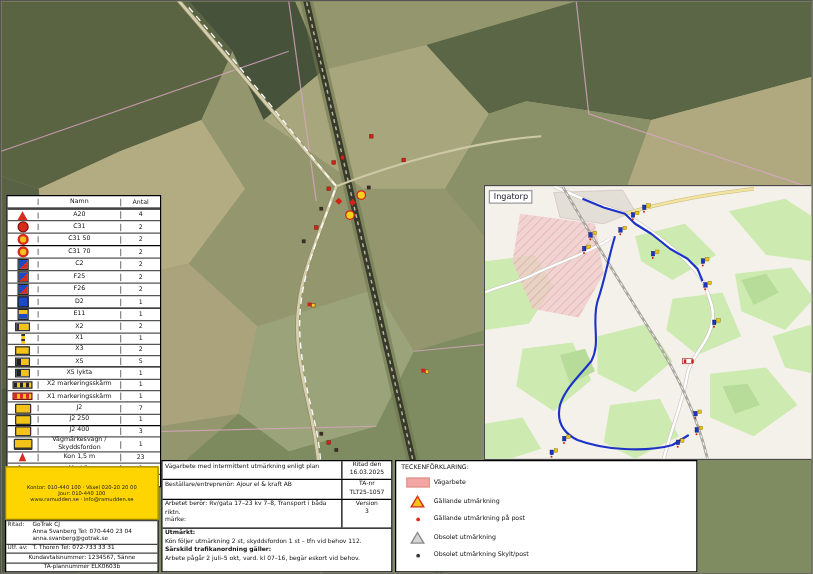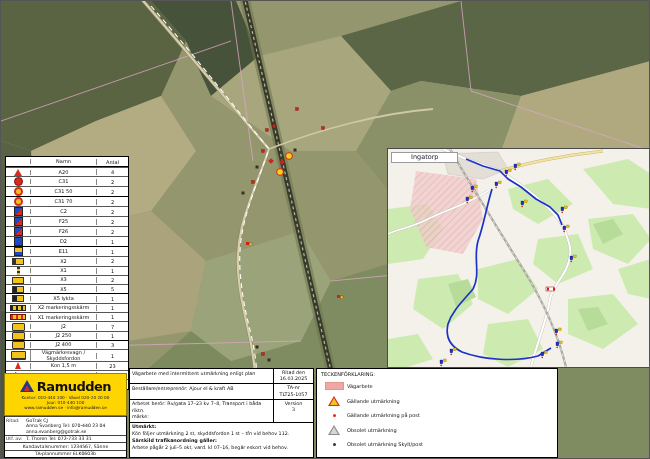--- a/index.html
+++ b/index.html
@@ -35,21 +35,21 @@
   .ic-sign-yel{width:11px;height:6px;background:#f3c31a;border:1px solid #333;border-radius:1px;}
   .ic-trailer{width:13px;height:6px;background:#f3c31a;border:1px solid #333;border-bottom:2.5px solid #333;border-radius:1px;}
   .ic-cone{width:0;height:0;border-left:3px solid transparent;border-right:3px solid transparent;border-bottom:7px solid #d92b1d;}
   .ic-flag{width:0;height:0;border-top:3px solid transparent;border-bottom:3px solid transparent;border-left:6px solid #1d49c8;}
   .ic-person{width:4px;height:6px;background:#333;border-radius:2px 2px 0 0;}
 
   
   .inset{position:absolute;left:386px;top:147px;width:263px;height:218px;border:1px solid #4a4a4a;
     background:#f4f1ea;z-index:4;overflow:hidden;}
   .inset-label{position:absolute;left:3px;top:3px;background:#fff;border:0.5px solid #999;
-    font-size:6.5px;padding:0 19px;line-height:9px;color:#223;z-index:6;}
+    font-size:6.5px;padding:0 3px;line-height:9px;color:#223;z-index:6;}
 
   
   .brand-block{position:absolute;left:3px;top:372px;width:123px;z-index:6;font-size:4.6px;color:#111;}
   .brand-logo{height:43px;background:#FFD500;border:1px solid #998200;box-sizing:border-box;
     display:flex;flex-direction:column;align-items:center;justify-content:center;gap:1px;}
   .brand-row{display:flex;align-items:center;gap:3px;}
   .brand-tri{width:0;height:0;border-left:7px solid transparent;border-right:7px solid transparent;border-bottom:12px solid #1d3a8f;position:relative;}
   .brand-tri::after{content:"";position:absolute;left:-3px;top:5px;border-left:3px solid transparent;border-right:3px solid transparent;border-bottom:6px solid #d92b1d;}
   .brand-name{font-size:13px;font-weight:bold;letter-spacing:-0.5px;color:#111;}
   .brand-addr{font-size:4.2px;text-align:center;line-height:1.25;color:#222;}
@@ -474,24 +474,20 @@
             <rect x="55.4" y="210" width="2.8" height="2.8" fill="#e9c414" stroke="#7a6405" stroke-width="0.3"></rect>
             <circle cx="53.2" cy="216.4" r="0.8" fill="#cf2318"></circle>
           </g>
         </g>
     </svg>
     <div class="inset-label">Ingatorp</div>
   </div>
 
   <div class="brand-block">
     <div class="brand-logo">
-      <div class="brand-row">
-        <span class="brand-tri"></span>
-        <span class="brand-name">Ramudden</span>
-      </div>
       <div class="brand-addr">
         <div>Kontor: 010-440 100 · Växel 020-20 20 00</div>
         <div>Jour: 010-440 100</div>
         <div>www.ramudden.se · info@ramudden.se</div>
       </div>
     </div>
     <div class="brand-rows">
       <div class="br-row">
         <span class="br-label">Ritad:</span>
         <span>

